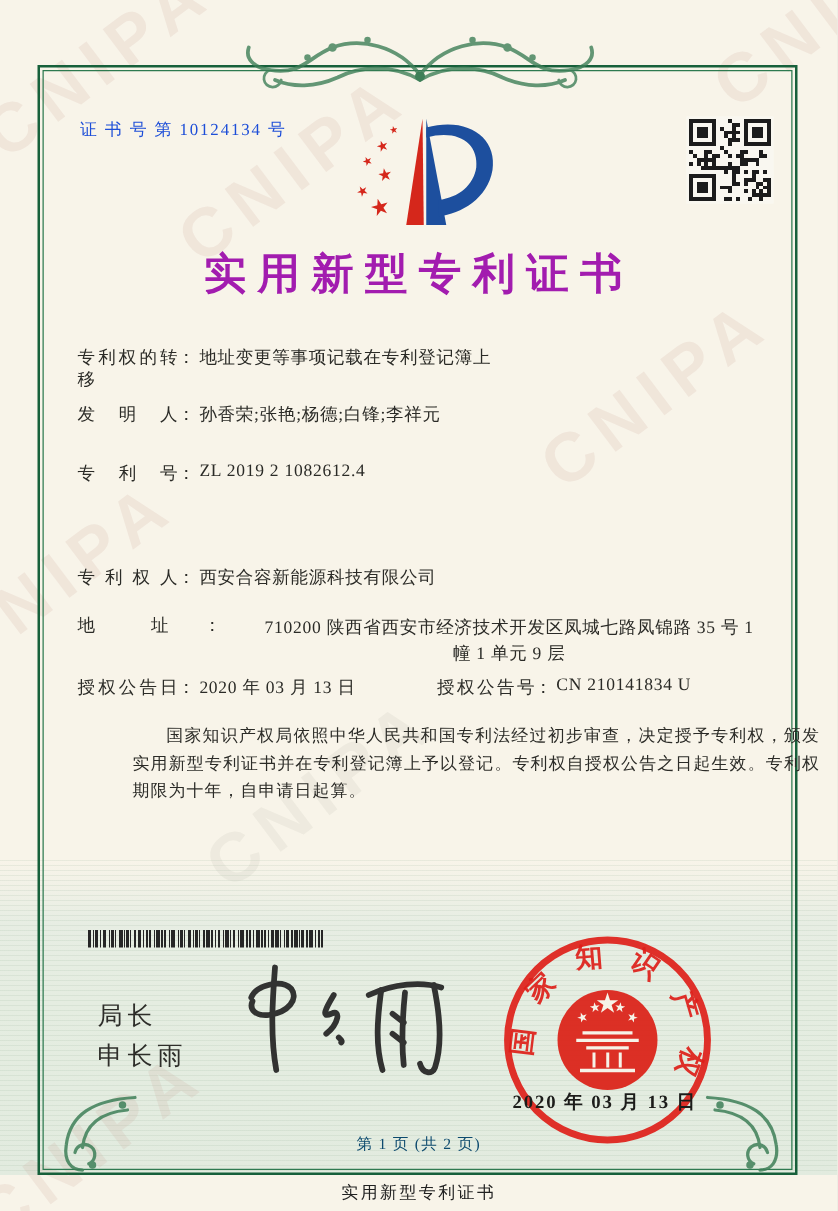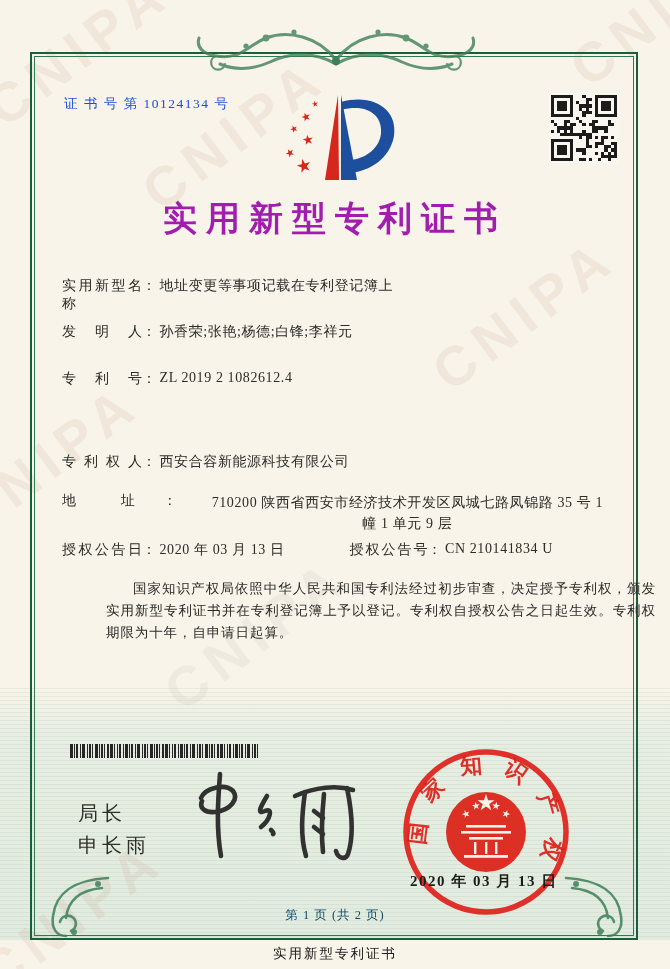--- a/index.html
+++ b/index.html
@@ -248,21 +248,21 @@
       <rect x="15" y="1" width="5" height="5" fill="#f9f7f0"></rect>
       <rect x="16" y="2" width="3" height="3" fill="#1c1c1c"></rect>
       <rect x="0" y="14" width="7" height="7" fill="#1c1c1c"></rect>
       <rect x="1" y="15" width="5" height="5" fill="#f9f7f0"></rect>
       <rect x="2" y="16" width="3" height="3" fill="#1c1c1c"></rect>
     </svg>
 
   <div class="title">实用新型专利证书</div>
 
   <div class="row" style="top:277px;">
-    <span class="lbl">实用新型名称</span><span class="colon">：</span>
+    <span class="lbl">专利权的转移</span><span class="colon">：</span>
     <span class="val">地址变更等事项记载在专利登记簿上</span>
   </div>
   <div class="row" style="top:323px;">
     <span class="lbl">发明人</span><span class="colon">：</span>
     <span class="val">孙香荣;张艳;杨德;白锋;李祥元</span>
   </div>
   <div class="row" style="top:370px;">
     <span class="lbl">专利号</span><span class="colon">：</span>
     <span class="val">ZL 2019 2 1082612.4</span>
   </div>

